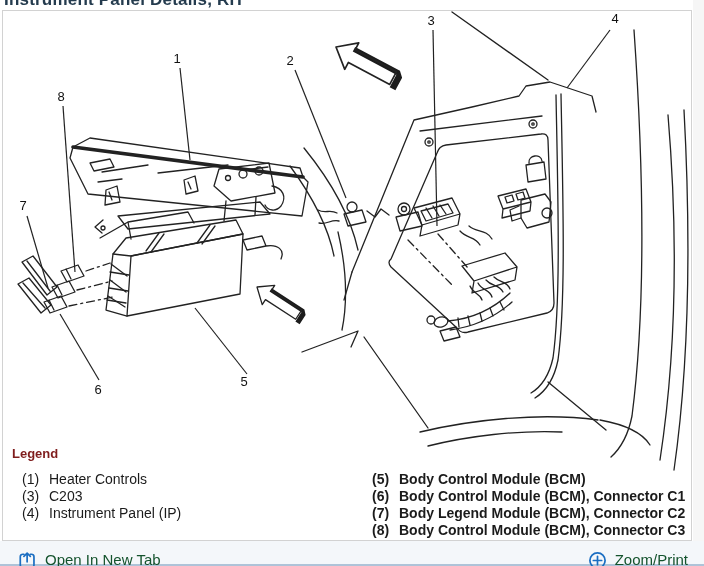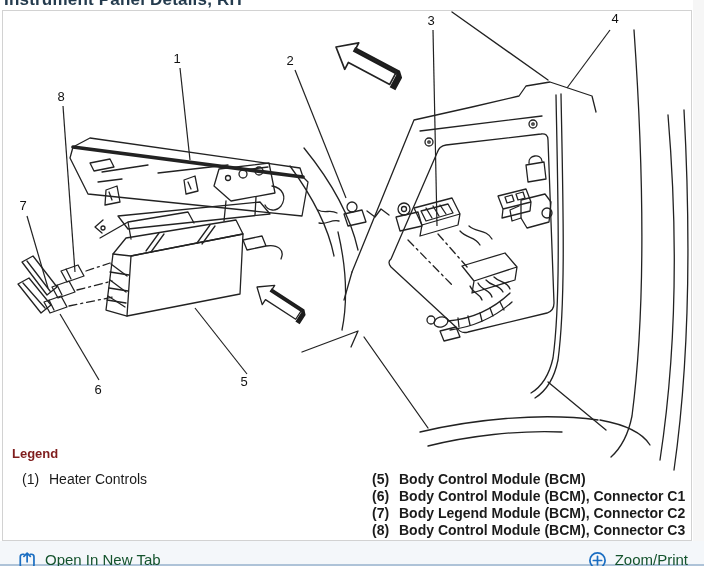--- a/index.html
+++ b/index.html
@@ -183,20 +183,22 @@
       <line x1="27" y1="216" x2="48" y2="288" class="co-line"></line>
       <text x="23" y="210" class="co-num">7</text>
       <line x1="63" y1="106" x2="75" y2="272" class="co-line"></line>
       <text x="61" y="101" class="co-num">8</text>
     </g>
 </svg>
 
 <div class="legend-head">Legend</div>
 <div class="lcol c1">
   <div class="lrow"><span class="lnum">(1)</span><span>Heater Controls</span></div>
+  <div class="lrow"><span class="lnum">(3)</span><span>C203</span></div>
+  <div class="lrow"><span class="lnum">(4)</span><span>Instrument Panel (IP)</span></div>
 </div>
 <div class="lcol c2">
   <div class="lrow"><span class="lnum">(5)</span><span>Body Control Module (BCM)</span></div>
   <div class="lrow"><span class="lnum">(6)</span><span>Body Control Module (BCM), Connector C1</span></div>
   <div class="lrow"><span class="lnum">(7)</span><span>Body Legend Module (BCM), Connector C2</span></div>
   <div class="lrow"><span class="lnum">(8)</span><span>Body Control Module (BCM), Connector C3</span></div>
 </div>
 
 <div class="footer">
   <a class="flink">

